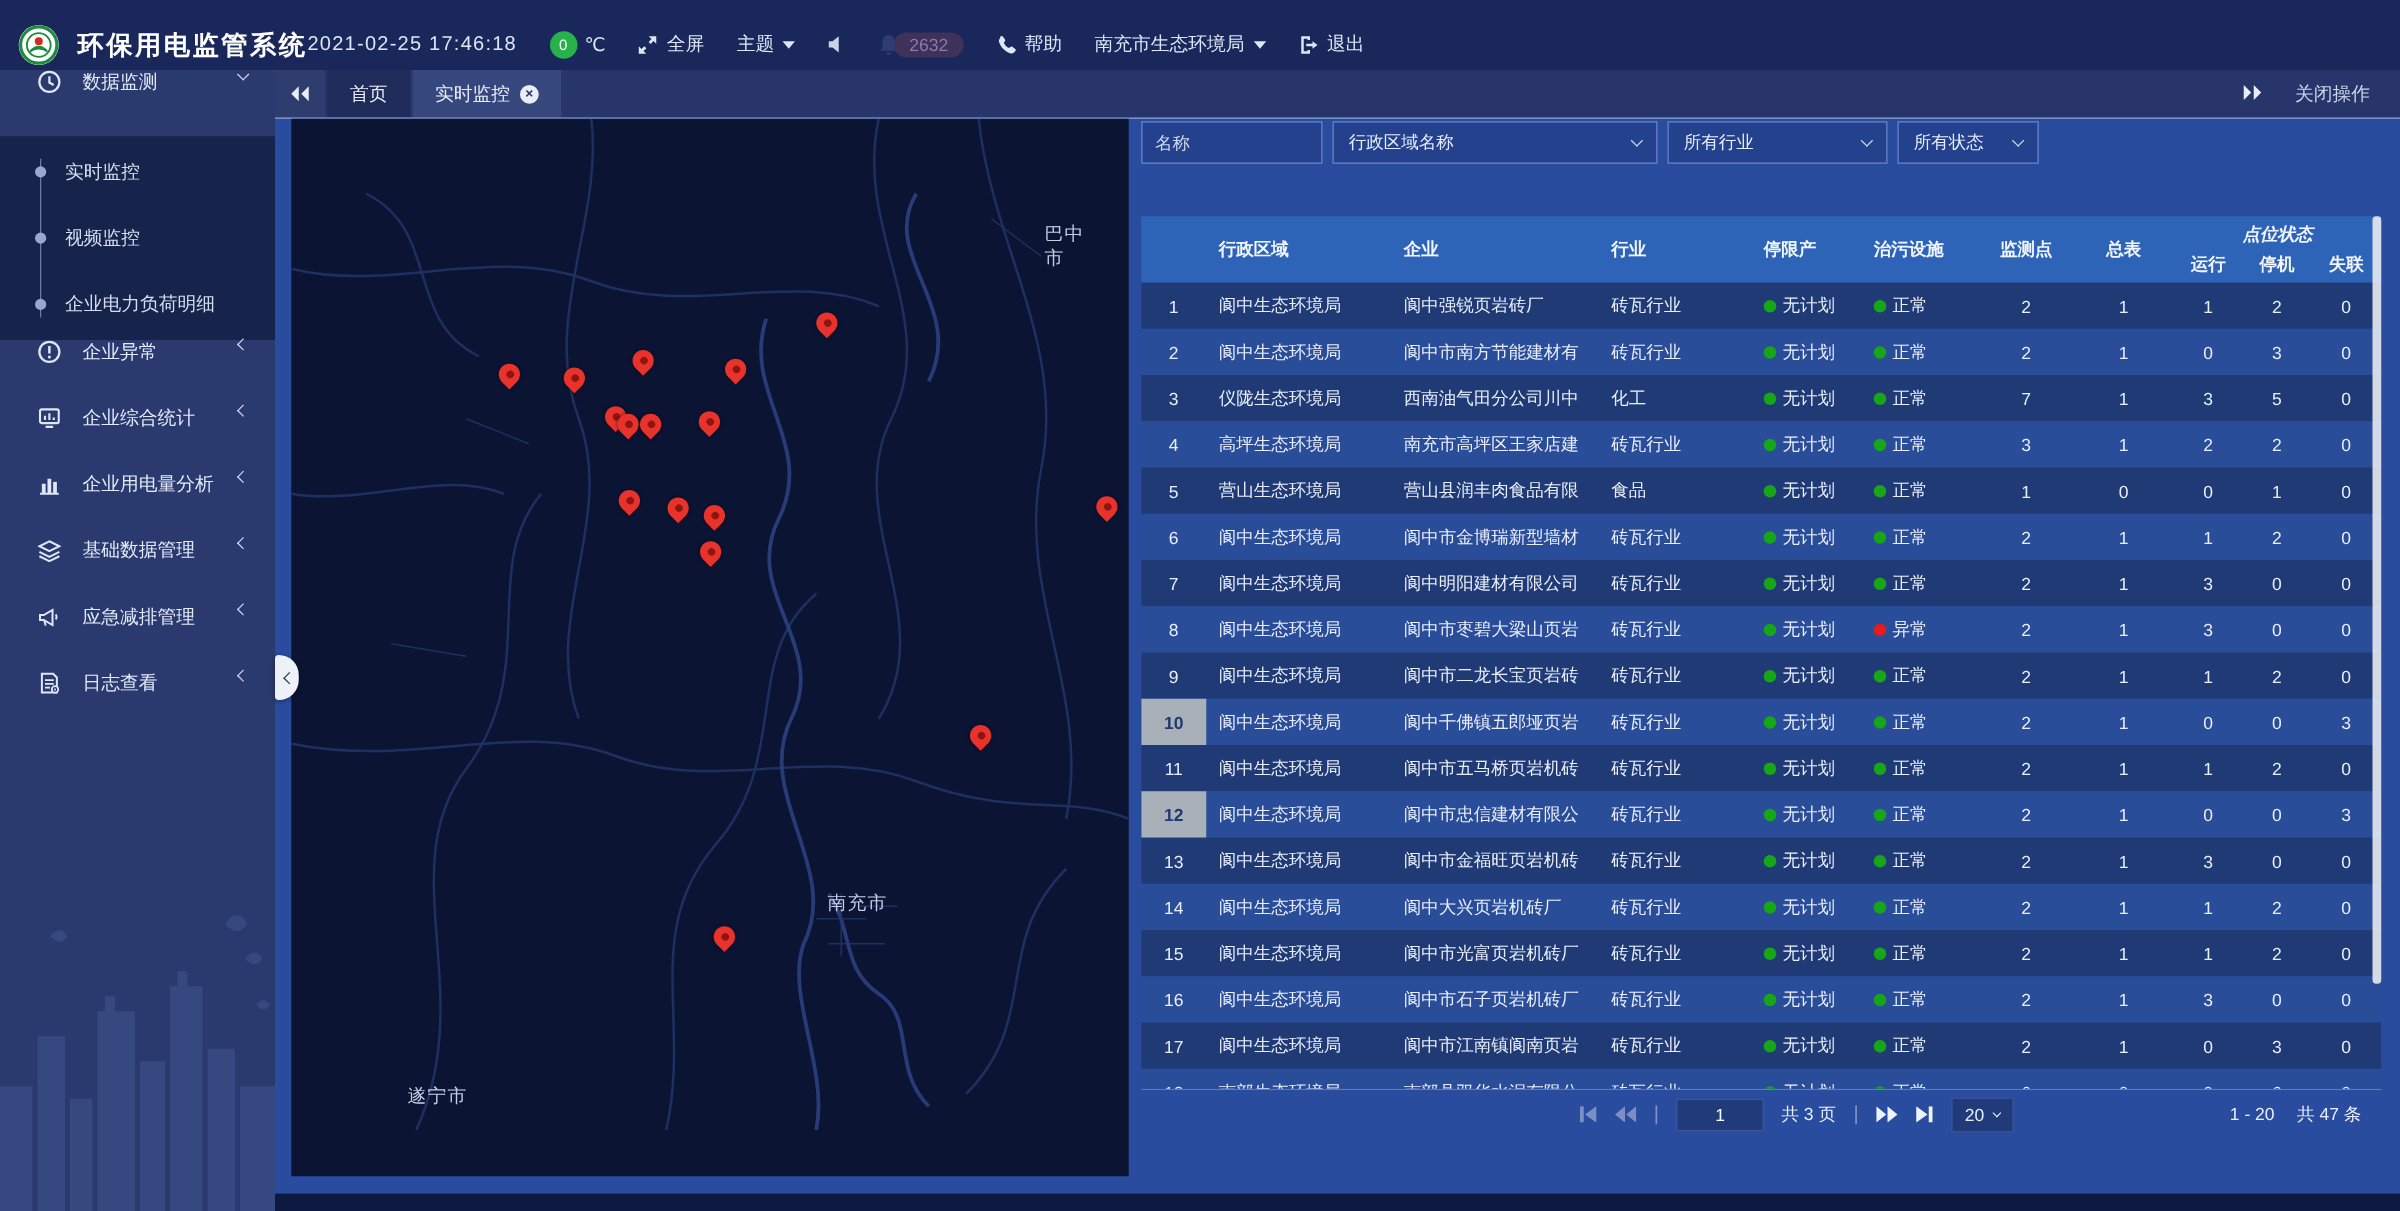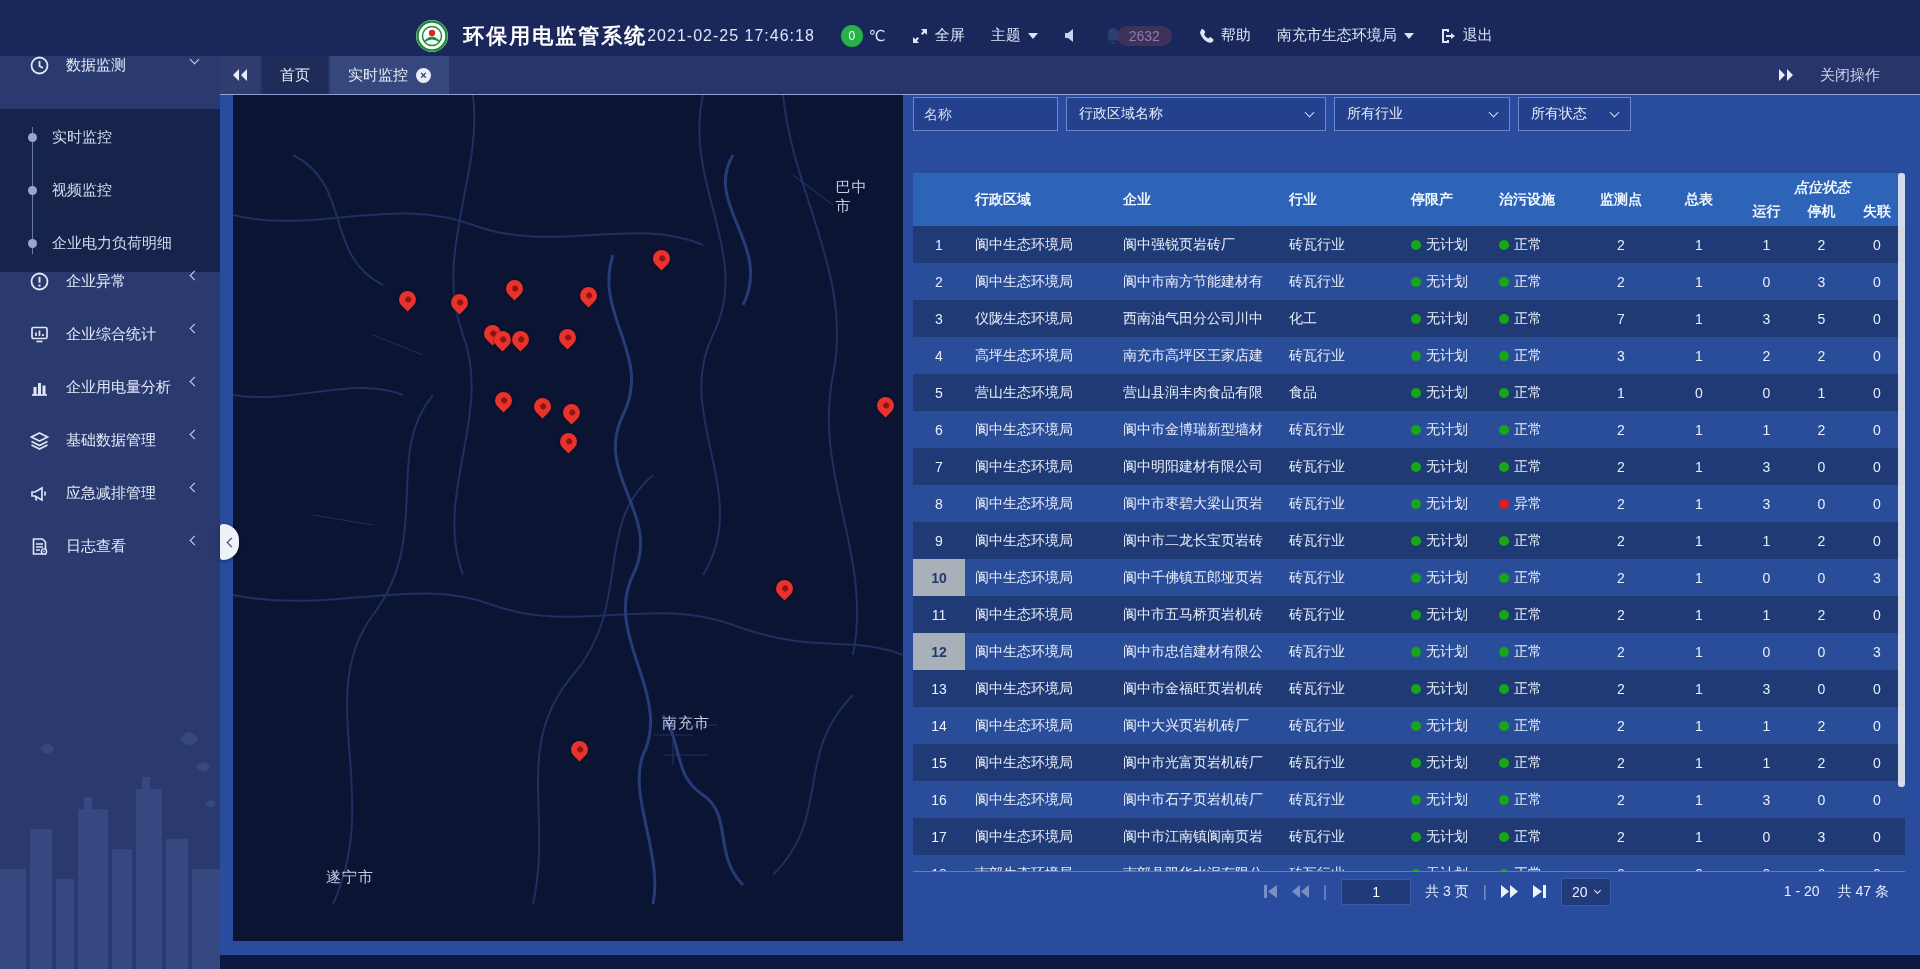--- a/index.html
+++ b/index.html
@@ -1,21 +1,21 @@
 <!DOCTYPE html>
 <html><head>
 <meta charset="utf-8">
 <style>
   * { box-sizing: border-box; margin: 0; padding: 0; }
   html,body { width:1920px; height:969px; overflow:hidden; }
   body { font-family:"Liberation Sans","DejaVu Sans",sans-serif; background:#0d1940; color:#e8eefb; }
   .app { width:1920px; height:969px; display:flex; flex-direction:column; }
 
   
-  .topbar { height:56px; background:#19275a; display:flex; align-items:center; justify-content:center; padding:15px 26px 0 14px; flex:0 0 auto; }
+  .topbar { height:56px; background:#19275a; display:flex; align-items:center; justify-content:flex-start; padding:15px 26px 0 14px; flex:0 0 auto; }
   .brand { display:flex; align-items:center; gap:14px; }
   .logo svg { display:block; }
   .brand h1 { font-size:21px; font-weight:bold; letter-spacing:2px; color:#ffffff; }
   .top-right { display:flex; align-items:center; gap:26px; font-size:15px; color:#dde5f7; }
   .clock { font-size:16px; letter-spacing:1px; }
   .temp { display:flex; align-items:center; gap:6px; }
   .tempball { width:22px; height:22px; border-radius:50%; background:#27b24b; color:#fff; font-style:normal; font-size:12px; display:flex; align-items:center; justify-content:center; }
   .tbtn { background:none; border:none; color:#dde5f7; font-size:15px; display:flex; align-items:center; gap:7px; cursor:pointer; font-family:inherit; }
   .caret { width:0; height:0; border-left:5px solid transparent; border-right:5px solid transparent; border-top:6px solid #dde5f7; display:inline-block; }
   .notif { position:relative; display:flex; align-items:center; cursor:pointer; }
@@ -41,21 +41,21 @@
   .collapse-handle { position:absolute; left:220px; top:468px; width:19px; height:36px; background:#eef1f7; border-radius:3px 16px 16px 3px; z-index:30; display:flex; align-items:center; justify-content:center; cursor:pointer; box-shadow:0 1px 4px rgba(0,0,0,.4); }
   .collapse-handle .chev { border-color:#2b3552; margin-left:3px; }
 
   
   .main { flex:1; display:flex; flex-direction:column; min-width:0; }
   .tabbar { height:38px; background:#27356b; display:flex; align-items:stretch; flex:0 0 auto; }
   .tab-scroll { width:40px; display:flex; align-items:center; justify-content:center; background:#2e3c6e; color:#e8ecf8; cursor:pointer; }
   .tab { display:flex; align-items:center; gap:8px; padding:0 18px; font-size:15px; color:#e8ecf8; background:#1f2b58; margin-left:2px; cursor:pointer; }
   .tab.active { background:#36477d; }
   .tclose { width:15px; height:15px; border-radius:50%; background:#e9edf7; color:#27356b; font-size:11px; line-height:15px; text-align:center; font-weight:bold; }
-  .tab-right { margin-left:auto; display:flex; align-items:center; gap:26px; padding-right:40px; color:#ccd4ea; font-size:15px; }
+  .tab-right { margin-left:auto; display:flex; align-items:center; gap:26px; padding-right:24px; color:#ccd4ea; font-size:15px; }
   .tab-right .dbl { cursor:pointer; }
 
   .panel { flex:1; background:#2a4c9e; border-top:1px solid #8fa4d4; display:flex; flex-direction:column; min-height:0; }
   .statsbar { height:34px; display:flex; align-items:center; padding-left:14px; gap:58px; font-size:14px; color:#e8eefb; flex:0 0 auto; }
   .content { flex:1; display:flex; padding:0 15px 14px 13px; gap:10px; min-height:0; }
 
   
   .map { width:670px; flex:0 0 auto; background:#0c1434; position:relative; overflow:hidden; cursor:grab; }
   .city { position:absolute; color:#c3cde6; font-size:15px; transform:translate(-50%,-50%); letter-spacing:1px; }
   .pin { position:absolute; width:17px; height:17px; background:#e8322c; border-radius:50% 50% 50% 0; transform:rotate(-45deg); transform-origin:center; box-shadow:0 0 3px rgba(0,0,0,.6); }

